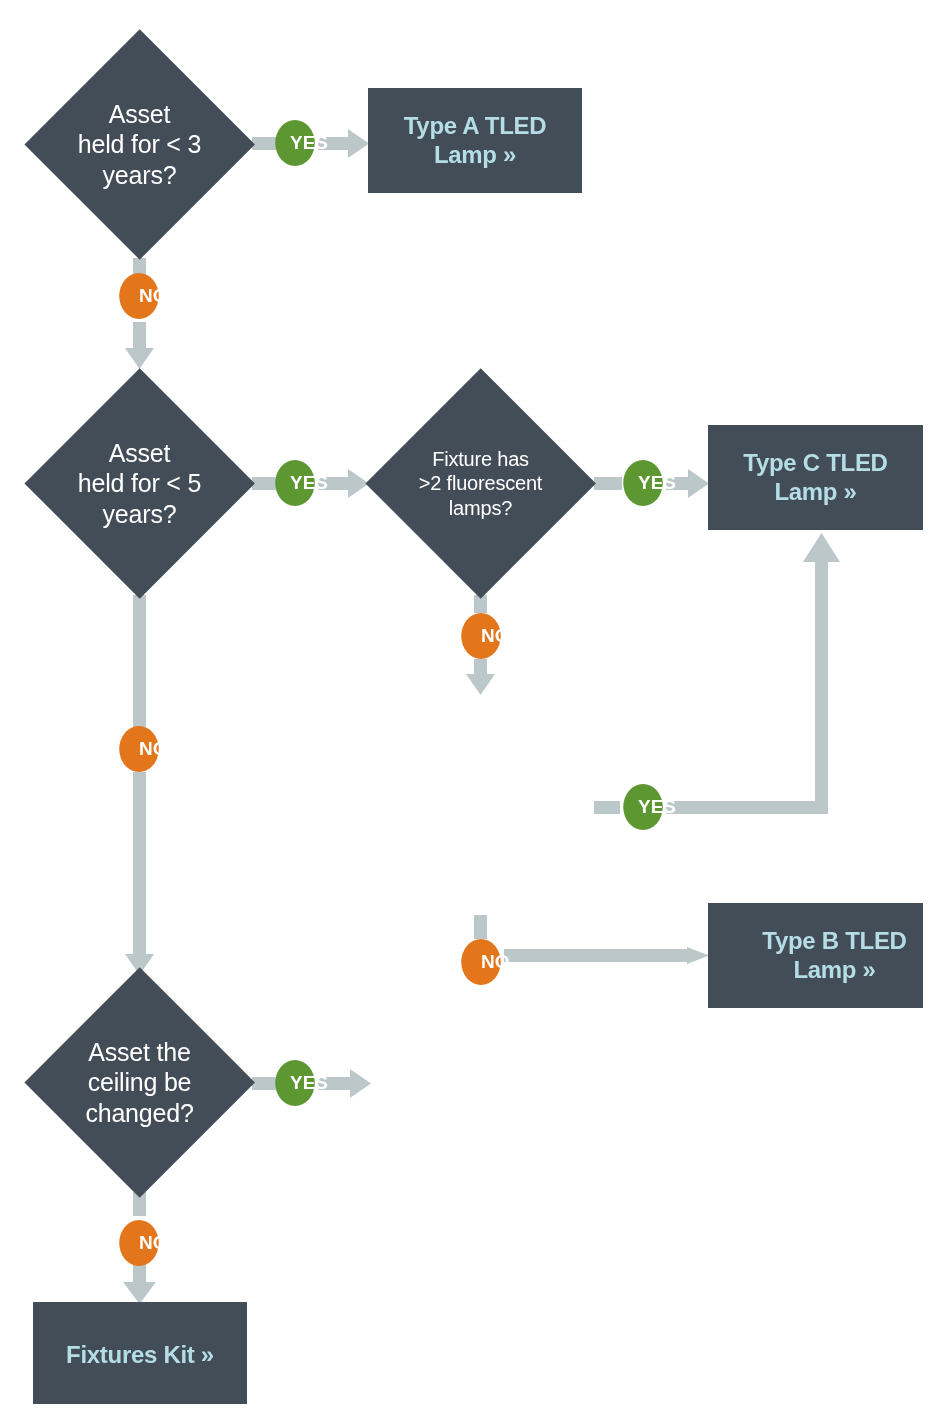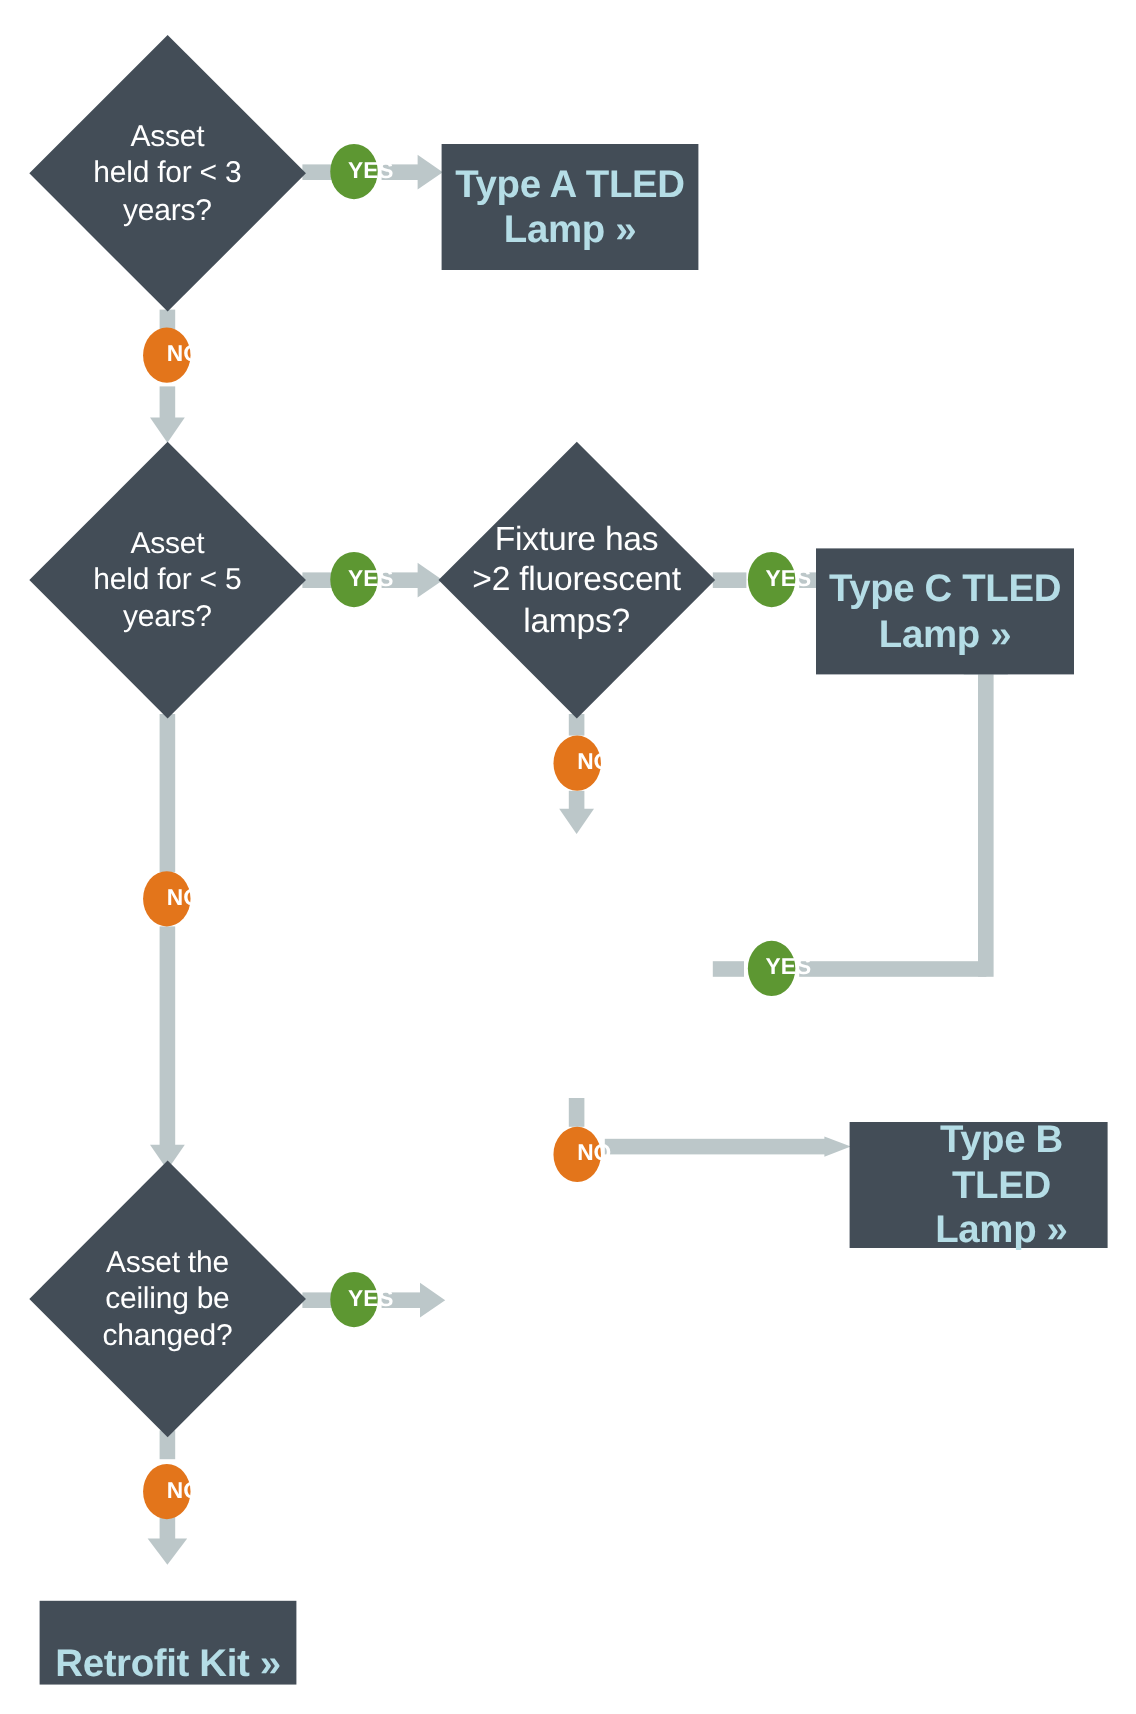--- a/index.html
+++ b/index.html
@@ -58,28 +58,27 @@
   
   .result-box {
     position: absolute;
     background: #434d57;
     display: flex;
     align-items: center;
     justify-content: center;
     text-align: center;
     color: #b5dde6;
     font-weight: bold;
-    font-size: 32px;
+    font-size: 24px;
     line-height: 1.18;
     letter-spacing: -0.3px;
     white-space: pre-line;
     font-family: "Liberation Sans", sans-serif;
     box-sizing: border-box;
     padding: 2px 8px;
-    margin-top: 32px;
   }
   
   .badge {
     position: absolute;
     border-radius: 50%;
     display: flex;
     align-items: center;
     justify-content: center;
     color: #ffffff;
     font-weight: bold;
@@ -187,44 +186,44 @@
 
   <div class="diamond-wrap" style="left:24px; top:368px; width:231px; height:231px;">
     <div class="diamond" style="left:33.8px; top:33.8px; width:163.4px; height:163.4px;"></div>
     <div class="diamond-label">Asset
 held for &lt; 5
 years?</div>
   </div>
 
   <div class="diamond-wrap" style="left:365px; top:368px; width:231px; height:231px;">
     <div class="diamond" style="left:33.8px; top:33.8px; width:163.4px; height:163.4px;"></div>
-    <div class="diamond-label" style="font-size:28px;">Fixture has
+    <div class="diamond-label" style="font-size:20px;">Fixture has
 &gt;2 fluorescent
 lamps?</div>
   </div>
 
 
   <div class="diamond-wrap" style="left:24px; top:967px; width:231px; height:231px;">
     <div class="diamond" style="left:33.8px; top:33.8px; width:163.4px; height:163.4px;"></div>
     <div class="diamond-label">Asset the
 ceiling be
 changed?</div>
   </div>
 
   <div class="result-box" style="left:368px; top:88px; width:214px; height:105px;">Type A TLED
 Lamp »</div>
 
-  <div class="result-box" style="left:680px; top:425px; width:215px; height:105px;">Type C TLED
+  <div class="result-box" style="left:708px; top:425px; width:215px; height:105px;">Type C TLED
 Lamp »</div>
 
   <div class="result-box" style="left:708px; top:903px; width:215px; height:105px;padding-left:46px;">Type B TLED
 Lamp »</div>
 
 
-  <div class="result-box" style="left:33px; top:1302px; width:214px; height:106px;">Retrofit Kit »</div>
+  <div class="result-box" style="left:33px; top:1302px; width:214px; height:106px;">Fixtures Kit »</div>
 
   <div class="badge badge-yes" style="left:272px; top:120px;">
     <span>YES</span>
   </div>
 
   <div class="badge badge-no" style="left:116px; top:273px;">
     <span>NO</span>
   </div>
 
   <div class="badge badge-yes" style="left:272px; top:460px;">

